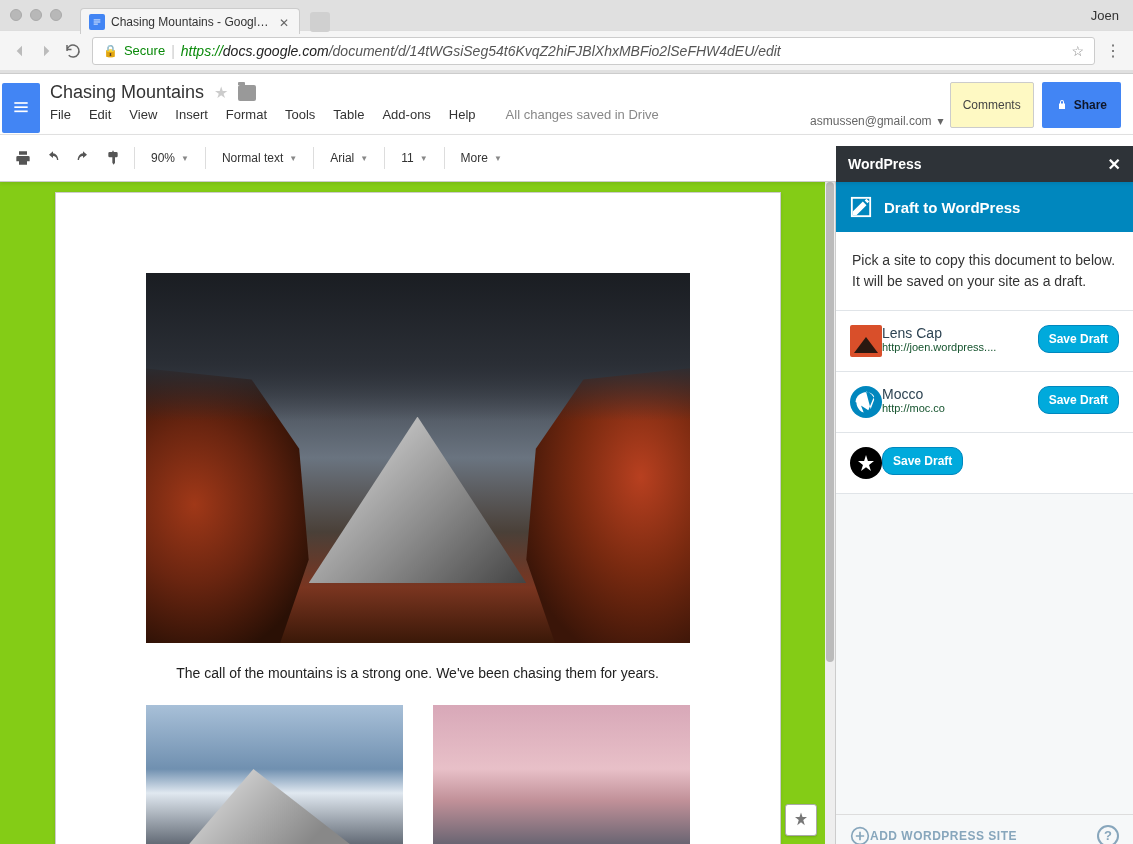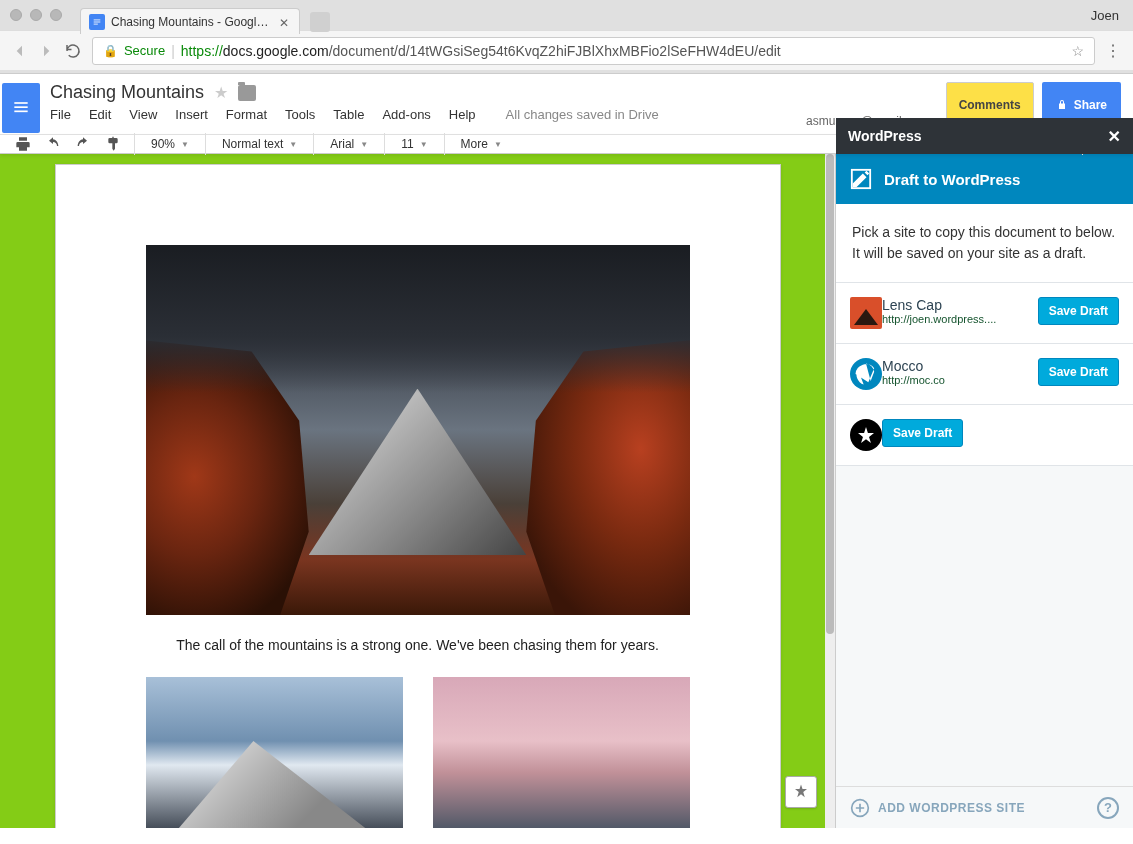--- a/index.html
+++ b/index.html
@@ -17,21 +17,21 @@
 .tab-close { width: 12px; height: 12px; color: #666; cursor: pointer; }
 .tab-plus { position: absolute; left: 310px; top: 12px; width: 20px; height: 20px; background: #d0d0d0; border-radius: 3px; }
 .profile-name { position: absolute; right: 14px; top: 8px; font-size: 13px; color: #333; }
 
 .urlbar-row { height: 40px; background: #f5f5f5; display: flex; align-items: center; padding: 0 12px; gap: 10px; border-top: 1px solid #ddd; }
 .nav-arrow { width: 16px; height: 16px; color: #999; }
 .reload-icon { width: 18px; height: 18px; color: #666; }
 .urlbar { flex: 1; height: 28px; background: #fff; border: 1px solid #ccc; border-radius: 3px; display: flex; align-items: center; padding: 0 10px; gap: 6px; font-size: 14px; }
 .lock-icon { color: #0a8a0a; font-size: 12px; }
 .url-secure { color: #0a8a0a; font-size: 13px; }
-.url-text { color: #333; }
+.url-text { color: #333; font-style: italic; }
 .url-text .host { color: #222; }
 .url-text .path { color: #555; }
 .url-text .prefix { color: #0a8a0a; }
 .star-url { color: #888; margin-left: auto; }
 .kebab { width: 16px; text-align: center; color: #666; font-size: 16px; }
 
 
 .docs-header { height: 60px; display: flex; align-items: flex-start; padding: 6px 12px 0 0; gap: 8px; border-bottom: none; }
 .docs-logo { width: 42px; height: 56px; display: flex; align-items: center; justify-content: center; }
 .docs-logo-box { width: 38px; height: 50px; background: #4285f4; border-radius: 2px; display: flex; align-items: center; justify-content: center; }
@@ -41,25 +41,25 @@
 .docs-title { font-size: 18px; color: #333; }
 .title-star { color: #ccc; font-size: 16px; }
 .title-folder { width: 18px; height: 16px; background: #999; border-radius: 2px; position: relative; }
 .title-folder::before { content: ''; position: absolute; top: -3px; left: 0; width: 7px; height: 3px; background: #999; border-radius: 1px 1px 0 0; }
 .docs-menus { display: flex; gap: 18px; font-size: 13px; color: #333; align-items: center; }
 .docs-menu-item { cursor: pointer; }
 .save-status { color: #888; margin-left: 12px; }
 .docs-header-right { display: flex; flex-direction: row; align-items: flex-end; gap: 6px; padding-top: 2px; }
 .account-line { display: flex; align-items: center; gap: 6px; font-size: 12px; color: #666; }
 .header-buttons { display: flex; gap: 8px; }
-.comments-btn { padding: 6px 12px; background: #fde047; border: 1px solid #ccc; border-radius: 2px; font-size: 12px; font-weight: bold; color: #444; cursor: pointer; }
-.share-btn { padding: 16px 14px; background: #4285f4; border: none; border-radius: 2px; font-size: 12px; font-weight: bold; color: #ffffff; cursor: pointer; display: flex; align-items: center; gap: 6px; }
-
-
-.docs-toolbar { height: 20px; border-top: 1px solid #e0e0e0; border-bottom: 1px solid #ccc; display: flex; align-items: center; padding: 0 10px; gap: 4px; font-size: 12px; color: #333; box-shadow: 0 2px 3px rgba(0,0,0,0.08); position: relative; z-index: 2; }
+.comments-btn { padding: 6px 12px; background: #fef9c3; border: 1px solid #ccc; border-radius: 2px; font-size: 12px; font-weight: normal; color: #444; cursor: pointer; }
+.share-btn { padding: 16px 14px; background: #4285f4; border: none; border-radius: 2px; font-size: 12px; font-weight: bold; color: #0f172a; cursor: pointer; display: flex; align-items: center; gap: 6px; }
+
+
+.docs-toolbar { height: 48px; border-top: 1px solid #e0e0e0; border-bottom: 1px solid #ccc; display: flex; align-items: center; padding: 0 10px; gap: 4px; font-size: 12px; color: #333; box-shadow: 0 2px 3px rgba(0,0,0,0.08); position: relative; z-index: 2; }
 .tb-icon { width: 26px; height: 26px; display: flex; align-items: center; justify-content: center; cursor: pointer; color: #555; }
 .tb-sep { width: 1px; height: 22px; background: #ddd; margin: 0 4px; }
 .tb-dropdown { display: flex; align-items: center; gap: 6px; padding: 0 8px; height: 26px; cursor: pointer; }
 .tb-caret { font-size: 8px; color: #888; }
 .tb-right { margin-left: auto; display: flex; align-items: center; gap: 10px; }
 
 
 .main-area { display: flex; height: calc(844px - 74px - 60px - 36px); }
 .doc-canvas { flex: 1; background: #84cc16; overflow: auto; position: relative; }
 .doc-page { width: 726px; min-height: 900px; background: #fff; margin: 10px auto 20px; border: 1px solid #ccc; box-shadow: 0 1px 3px rgba(0,0,0,0.1); padding: 80px 90px 40px; }
@@ -87,23 +87,23 @@
 .sb-blue { height: 50px; background: #0087be; color: #fff; display: flex; align-items: center; padding: 0 14px; gap: 12px; font-size: 15px; font-weight: bold; }
 .sb-blue svg { width: 22px; height: 22px; fill: #fff; }
 .sb-instructions { padding: 18px 16px; font-size: 14px; color: #333; line-height: 1.5; background: #fff; border-bottom: 1px solid #e0e4e8; }
 .site-list { flex: 1; overflow: auto; }
 .site-item { display: flex; align-items: flex-start; padding: 14px 14px; gap: 0; border-bottom: 1px solid #e0e4e8; background: #fff; }
 .site-icon { width: 32px; height: 32px; border-radius: 2px; flex-shrink: 0; display: flex; align-items: center; justify-content: center; }
 .site-icon svg { width: 28px; height: 28px; }
 .site-info { flex: 1; min-width: 0; }
 .site-name { font-size: 14px; color: #2e4453; }
 .site-url { font-size: 11px; color: #14532d; white-space: nowrap; overflow: hidden; text-overflow: ellipsis; }
-.save-draft-btn { padding: 6px 10px; background: #00aadc; border: 1px solid #0087be; border-radius: 3px; color: #fff; font-size: 12px; font-weight: bold; cursor: pointer; flex-shrink: 0; }
+.save-draft-btn { padding: 6px 10px; background: #00aadc; border: 1px solid #0087be; border-radius: 11px; color: #fff; font-size: 12px; font-weight: bold; cursor: pointer; flex-shrink: 0; }
 .sb-footer { height: 42px; border-top: 1px solid #ddd; display: flex; align-items: center; padding: 0 14px; gap: 10px; background: #f6f8f9; }
-.add-site { display: flex; align-items: center; gap: 8px; color: #87a6bc; font-size: 12px; font-weight: bold; letter-spacing: 0.5px; cursor: pointer; }
+.add-site { display: flex; align-items: center; color: #87a6bc; font-size: 12px; font-weight: bold; letter-spacing: 0.5px; cursor: pointer; }
 .add-site svg { width: 20px; height: 20px; fill: none; stroke: #87a6bc; stroke-width: 2; }
 .help-icon { margin-left: auto; width: 22px; height: 22px; border: 2px solid #87a6bc; border-radius: 50%; display: flex; align-items: center; justify-content: center; color: #87a6bc; font-size: 13px; font-weight: bold; cursor: pointer; }
 
 
 .icon-lenscap { background: #d94f2a; position: relative; }
 .icon-lenscap::after { content: ''; position: absolute; bottom: 4px; left: 4px; width: 0; height: 0; border-left: 12px solid transparent; border-right: 12px solid transparent; border-bottom: 16px solid #2a1810; }
 .icon-mocco { background: #0087be; border-radius: 50%; }
 .icon-uifabrics { background: #000; border-radius: 50%; }
 .icon-uifabrics::after { content: ''; position: absolute; width: 16px; height: 16px; background: #fff; clip-path: polygon(50% 0, 62% 38%, 100% 38%, 69% 62%, 81% 100%, 50% 76%, 19% 100%, 31% 62%, 0 38%, 38% 38%); top: 8px; left: 8px; }
 .icon-uifabrics { position: relative; }

